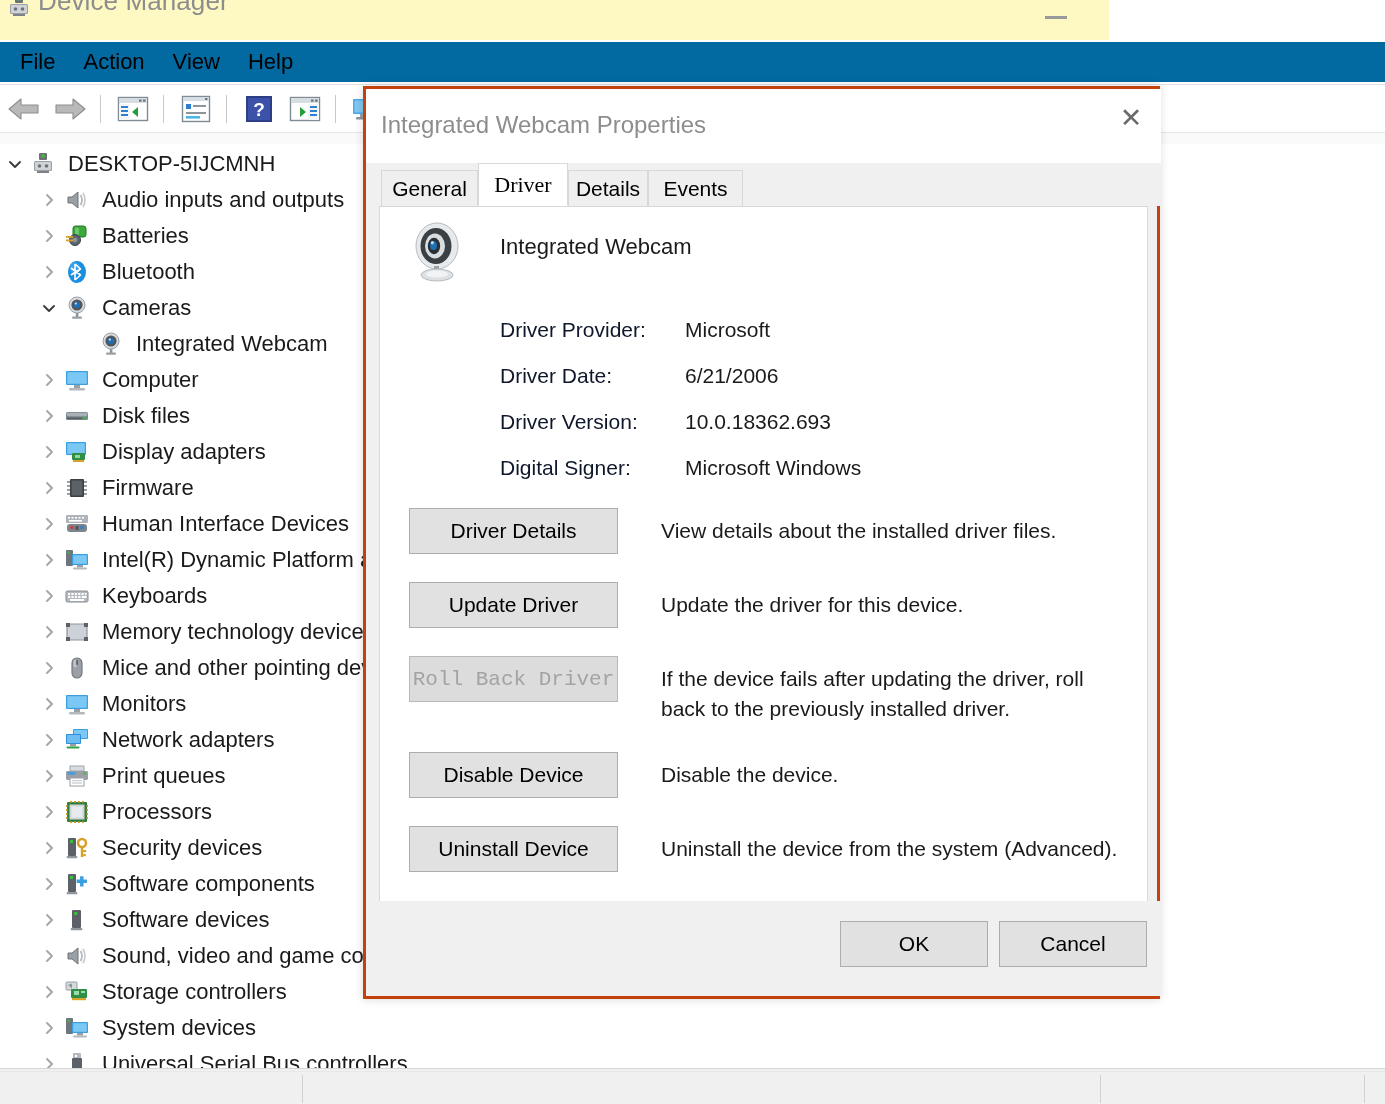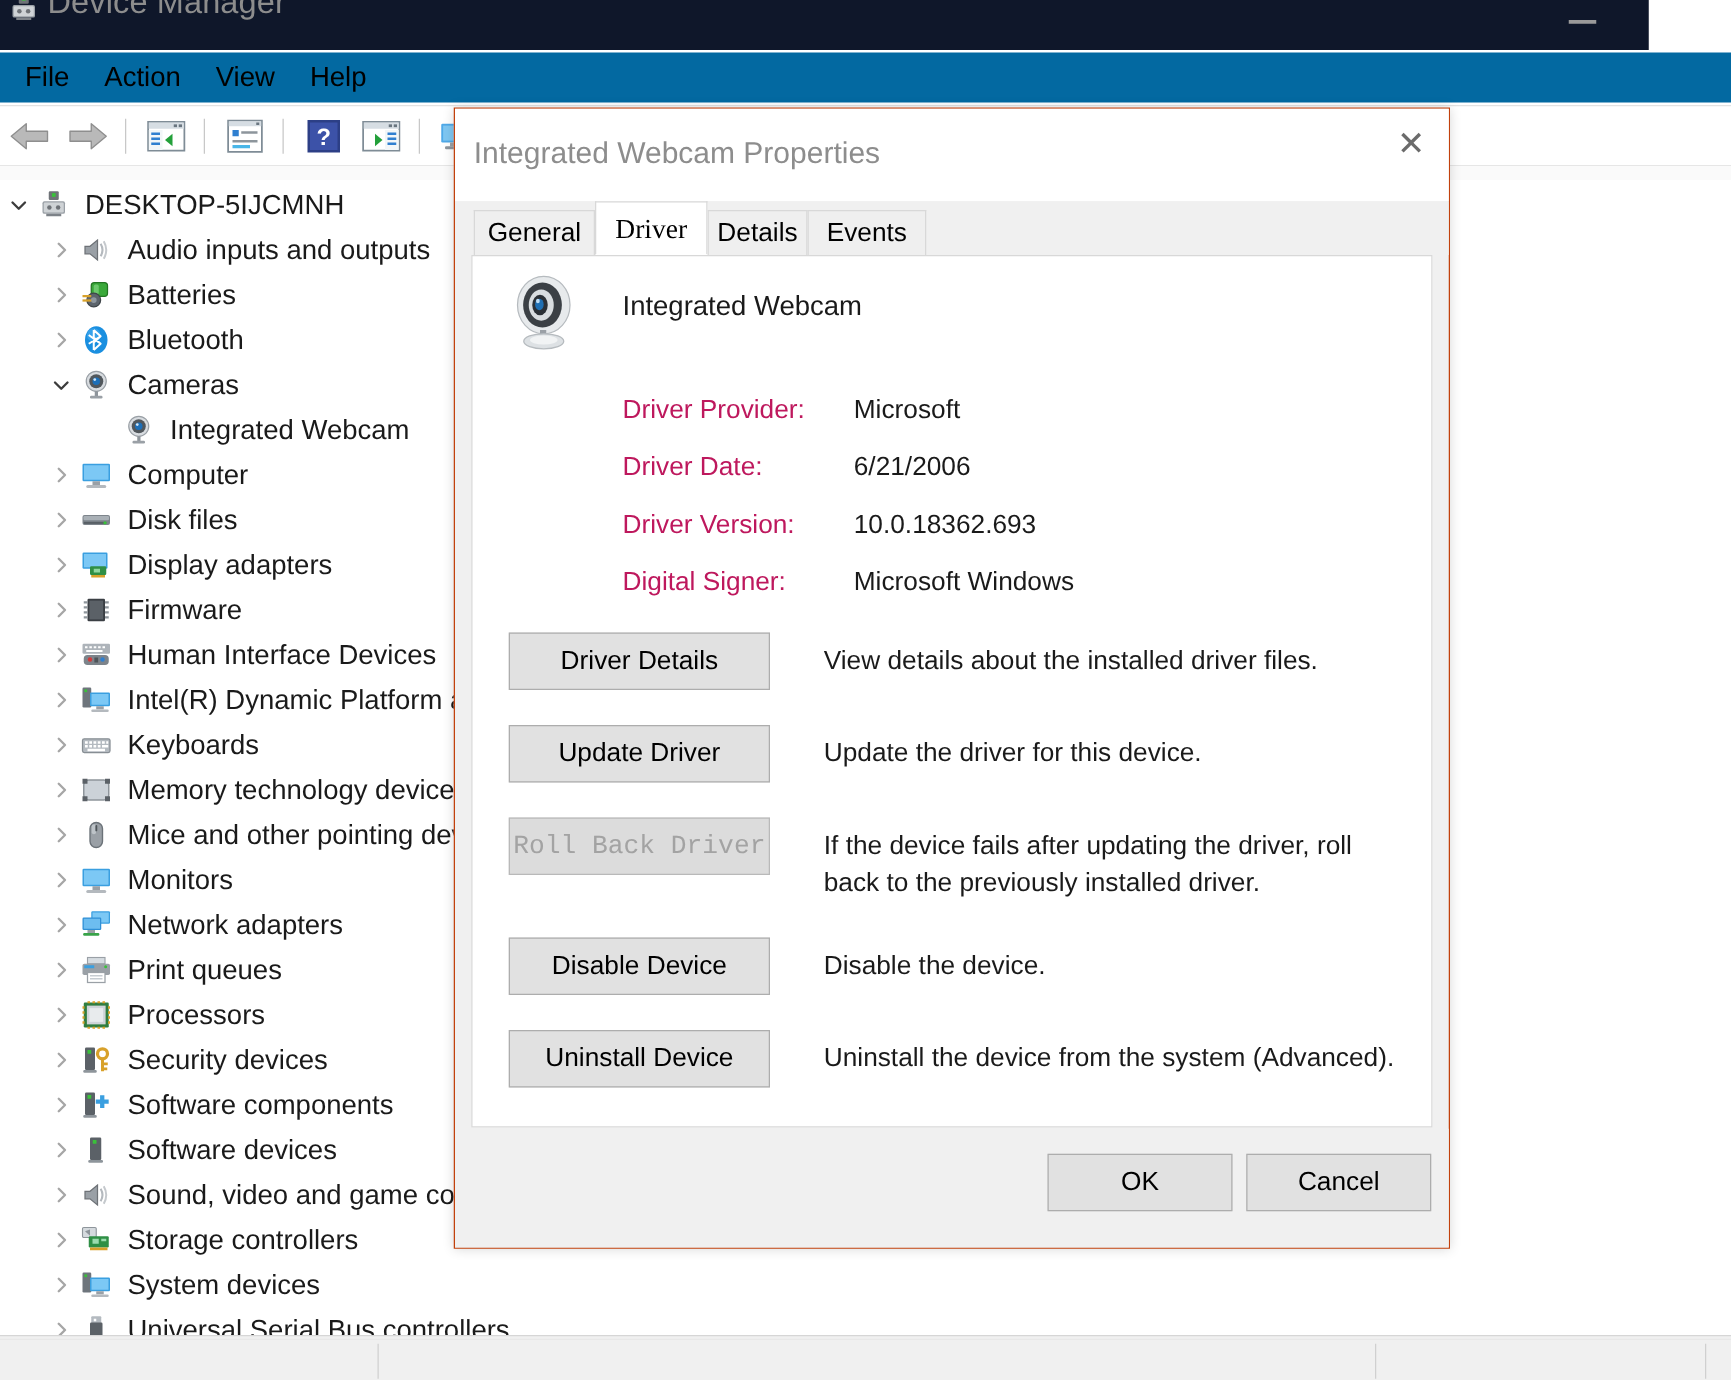--- a/index.html
+++ b/index.html
@@ -16,22 +16,22 @@
   
   #app {
     position: relative;
     width: 1385px; height: 1104px;
     background: #ffffff;
   }
 
   
   .titlebar {
     position: absolute; left: 0; top: 0;
-    width: 1319px; height: 40px;
-    background: #0f172a;
+    width: 1109px; height: 40px;
+    background: #fef9c3;
     display: flex; align-items: center;
   }
   .title-icon {
     position: absolute; left: 6px; top: -6px;
     width: 26px; height: 26px;
   }
   .title-text {
     position: absolute; left: 38px; top: -14px;
     font-size: 26px; color: #8d8d8d;
     letter-spacing: 0.1px;
@@ -132,21 +132,21 @@
     position: absolute; top: 6px; width: 1px; height: 28px;
     background: #d0d0d0;
   }
 
   
   .dialog {
     position: absolute;
     left: 363px; top: 86px;
     width: 797px; height: 913px;
     background: #f0f0f0;
-    border: 1px solid #c2410c;
+    border: 3px solid #c2410c;
     box-shadow: 0 0 9px rgba(0,0,0,0.16);
     z-index: 20;
   }
   .dlg-titlebar {
     position: absolute; left: 0; top: 0;
     width: 795px; height: 74px;
     background: #ffffff;
   }
   .dlg-title {
     position: absolute; left: 15px; top: 22px;
@@ -204,21 +204,21 @@
     position: absolute; left: 120px; top: 27px;
     font-size: 22px; color: #1a1a1a;
     white-space: nowrap;
   }
 
   .info-grid {
     position: absolute; left: 120px; top: 100px;
   }
   .info-row { display: flex; height: 46px; align-items: center; }
   .info-key {
-    width: 185px; font-size: 21px; color: #be185d;
+    width: 185px; font-size: 21px; color: #0f172a;
     white-space: nowrap;
   }
   .info-val { font-size: 21px; color: #1a1a1a; white-space: nowrap; }
 
   .act-list {
     position: absolute; left: 29px; top: 301px;
     width: 720px;
   }
   .act-row {
     position: relative;

